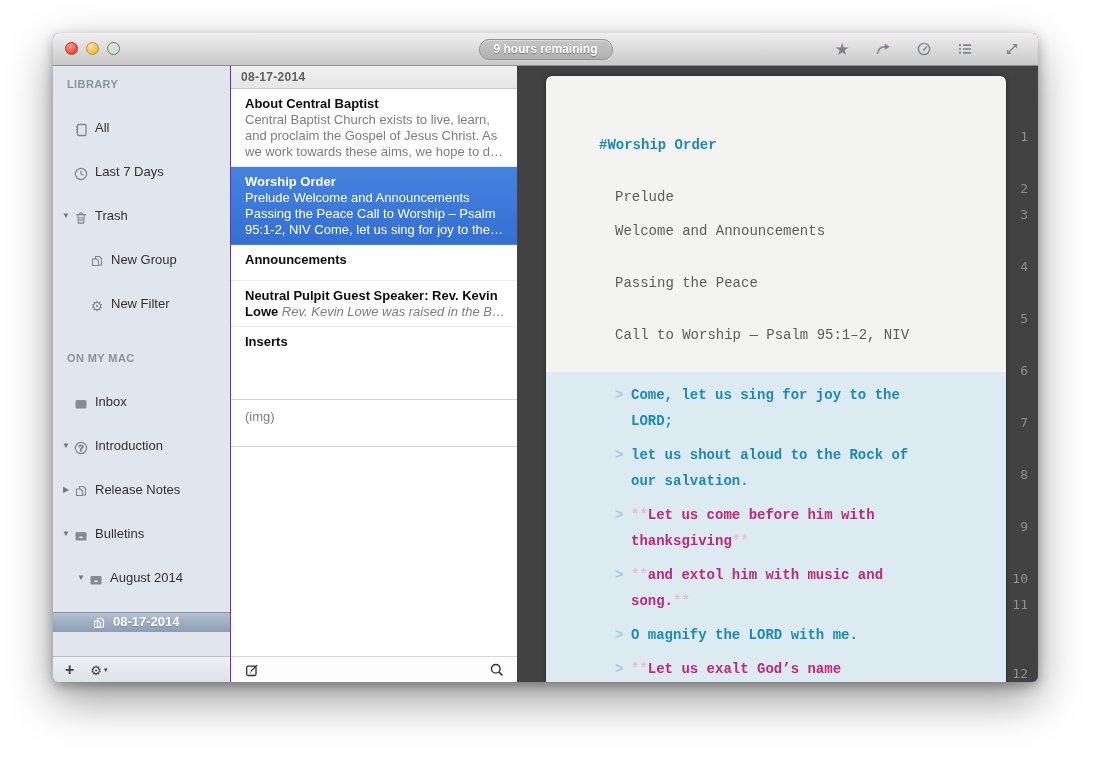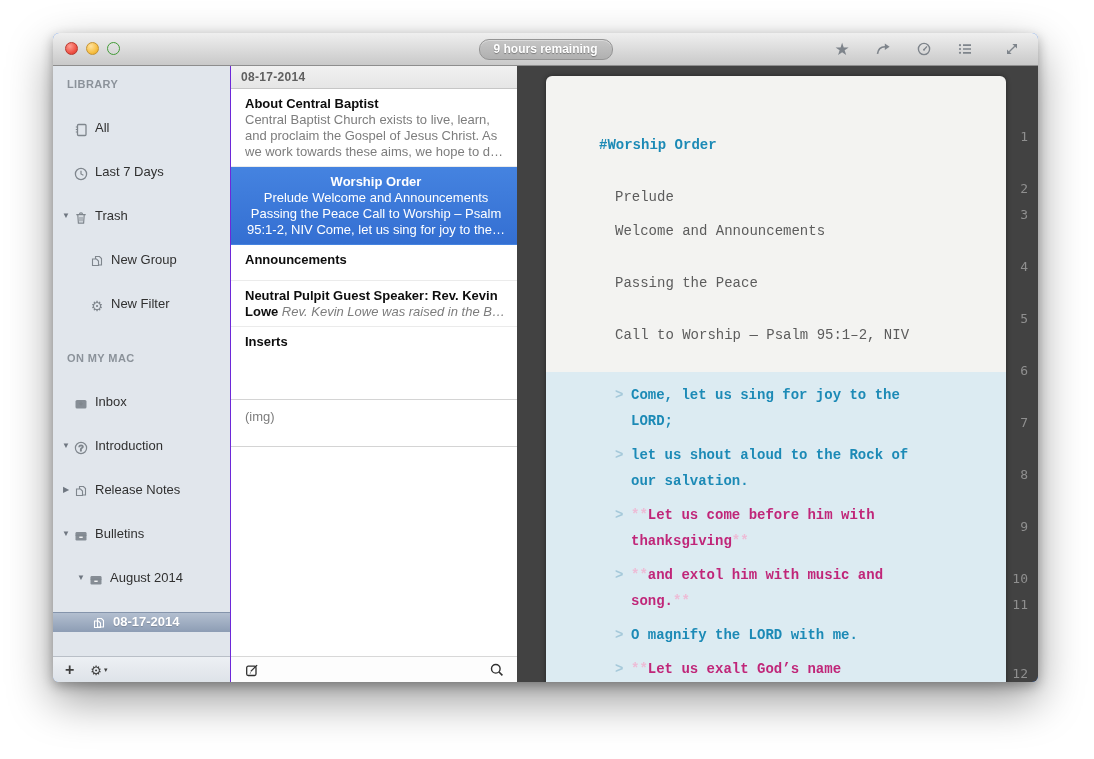--- a/index.html
+++ b/index.html
@@ -60,21 +60,21 @@
 
   
   .listpane{width:286px;box-sizing:border-box;background:#fff;display:flex;flex-direction:column;}
   .list-header{height:23px;box-sizing:border-box;line-height:22px;background:linear-gradient(#f1f1f1,#e6e6e6);
     border-bottom:1px solid #c6c6c6;font-size:12px;font-weight:bold;color:#5f5f5f;padding-left:10px;letter-spacing:.3px;}
   .list-scroll{flex:1;overflow:hidden;}
   .sheet-item{padding:7px 10px 6px 14px;border-bottom:1px solid #ebebeb;cursor:default;}
   .sheet-title{font-size:13px;font-weight:bold;color:#0d0d0d;line-height:16px;}
   .sheet-prev{font-size:13px;color:#7d7d7d;line-height:16px;
     display:-webkit-box;-webkit-line-clamp:3;-webkit-box-orient:vertical;overflow:hidden;}
-  .sheet-item.selected{background:linear-gradient(#4583e0,#346fd2);border-bottom-color:transparent;text-align:center;}
+  .sheet-item.selected{background:linear-gradient(#4583e0,#346fd2);border-bottom-color:transparent;}
   .sheet-item.selected .sheet-title,.sheet-item.selected .sheet-prev{color:#fff;}
   .sheet-item.announcements{height:36px;box-sizing:border-box;}
   .sheet-item.inline2 .inlinewrap{display:-webkit-box;-webkit-line-clamp:2;-webkit-box-orient:vertical;
     overflow:hidden;font-size:13px;line-height:16px;}
   .sheet-item.inserts{height:73px;box-sizing:border-box;border-bottom:1px solid #d4d4d4;}
   .sheet-item.imgsheet{height:47px;box-sizing:border-box;border-bottom:1px solid #d4d4d4;padding-top:9px;}
   .list-footer{height:27px;box-sizing:border-box;border-top:1px solid #d8d8d8;background:#fdfdfd;
     display:flex;align-items:center;justify-content:space-between;padding:0 12px 0 13px;}
   .lf-icon{display:flex;align-items:center;}
 

